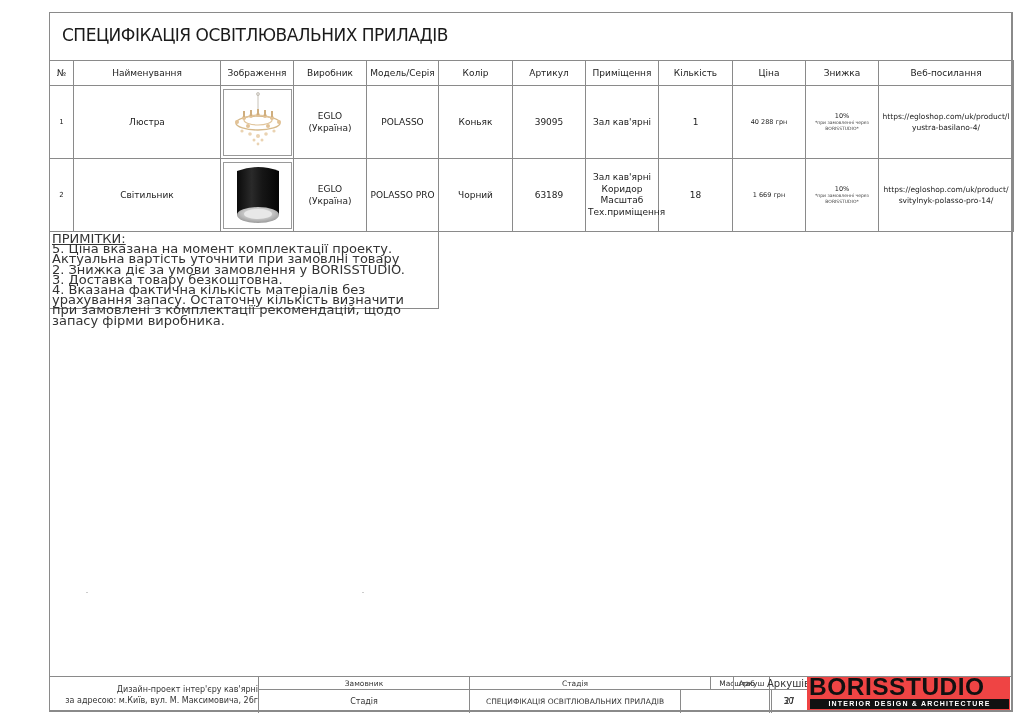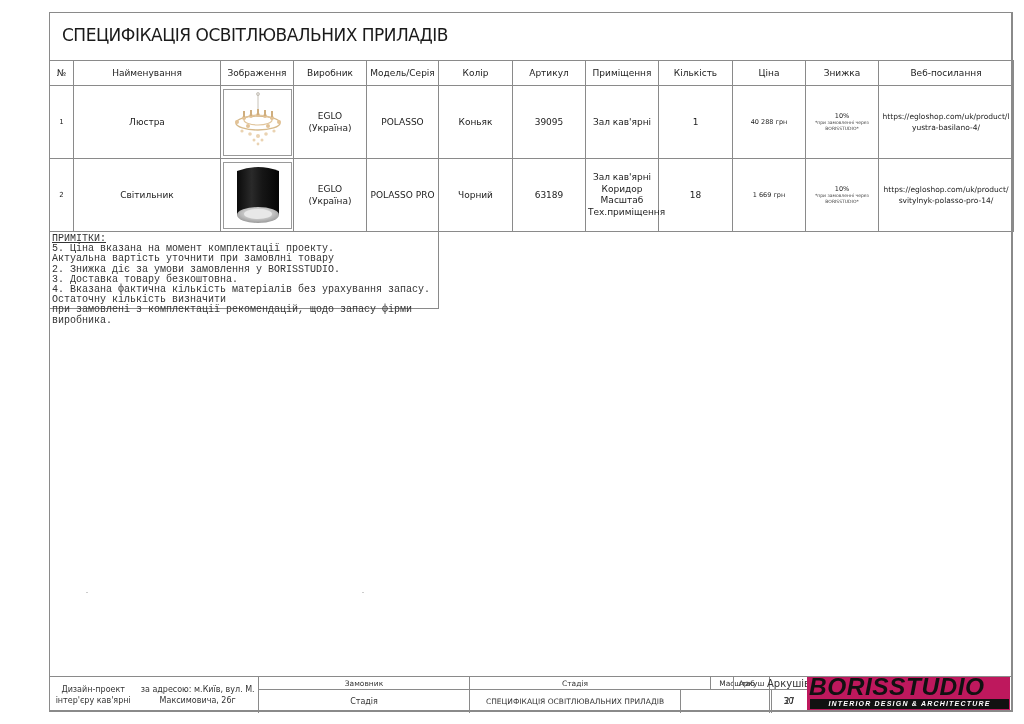--- a/index.html
+++ b/index.html
@@ -18,28 +18,28 @@
   table.spec tr.row2 td { height: 73px; }
   td.num { font-size: 7px !important; }
   td.price { font-size: 6.5px !important; }
   td.disc { font-size: 6.5px !important; line-height: 8px !important; }
   td.disc .small { display: block; font-size: 4.5px; line-height: 6px; color: #444; }
   td.url { font-size: 7.5px !important; line-height: 11px !important; word-break: break-all; padding: 0 3px !important; }
   td.room2 { line-height: 11.5px !important; }
 
   .imgbox { width: 69px; height: 67px; margin: 0 auto; border: 1px solid #9a9a9a; display: flex; align-items: center; justify-content: center; background: #fff; }
 
-  .notes { position: absolute; left: 49px; top: 231px; width: 390px; height: 78px; border: 1px solid #8a8a8a; padding: 2px 2px; font-size: 10px; line-height: 10.2px; color: #333; font-family: Liberation Mono, monospace; }
+  .notes { position: absolute; left: 49px; top: 231px; width: 390px; height: 78px; border: 1px solid #8a8a8a; padding: 2px 2px; font-size: 13px; line-height: 10.2px; color: #333; }
   .notes .head { text-decoration: underline; }
 
   .tb { position: absolute; left: 49px; top: 676px; width: 964px; height: 36px; border-top: 1px solid #8a8a8a; }
   .tb .cell { position: absolute; border-left: 1px solid #8a8a8a; text-align: center; font-size: 8px; color: #333; display: flex; align-items: center; justify-content: center; }
   .tb .hline { position: absolute; top: 12px; height: 1px; background: #8a8a8a; }
 
-  .logo { position: absolute; left: 807px; top: 677px; width: 203px; height: 33px; background: #be185d; font-style: italic; }
+  .logo { position: absolute; left: 807px; top: 677px; width: 203px; height: 33px; background: #ef4444; }
   .logo .big { position: absolute; left: 2px; top: -2px; width: 200px; font-family: "Liberation Sans", sans-serif; font-weight: bold; font-size: 24px; letter-spacing: 0.5px; color: #111; line-height: 24px; transform: scaleX(1.02); transform-origin: left; }
   .logo .sub { position: absolute; left: 3px; top: 22px; width: 199px; height: 10px; background: #111; color: #fff; font-family: "Liberation Sans", sans-serif; font-weight: bold; font-size: 7px; letter-spacing: 1.2px; line-height: 10px; text-align: center; }
 
   .artifact { position: absolute; width: 2px; height: 1px; background: #ccc; }
 </style>
 </head>
 <body>
 
 <div class="frame"></div>
 
@@ -191,21 +191,21 @@
   <div>2. Знижка діє за умови замовлення у BORISSTUDIO.</div>
   <div>3. Доставка товару безкоштовна.</div>
   <div>4. Вказана фактична кількість матеріалів без урахування запасу. Остаточну кількість визначити</div>
   <div>при замовлені з комплектації рекомендацій, щодо запасу фірми виробника.</div>
 </div>
 
 <div class="artifact" style="left:86px; top:592px;"></div>
 <div class="artifact" style="left:362px; top:592px;"></div>
 
 <div class="tb">
-  <div class="cell" style="left:0; top:0; width:209px; height:36px; border-left:none; flex-direction:row; line-height:11px;">
+  <div class="cell" style="left:0; top:0; width:209px; height:36px; border-left:none; flex-direction:column; line-height:11px;align-items:flex-end;">
     <span>Дизайн-проект інтер'єру кав'ярні</span>
     <span>за адресою: м.Київ, вул. М. Максимовича, 26г</span>
   </div>
   <div class="hline" style="left:209px; width:549px;"></div>
 
   <div class="cell" style="left:209px; top:0; width:211px; height:12px; font-size:7.5px;">Замовник</div>
   <div class="cell" style="left:209px; top:12px; width:211px; height:24px;">Стадія</div>
 
   <div class="cell" style="left:420px; top:0; width:211px; height:12px; font-size:7.5px;">Стадія</div>
   <div class="cell" style="left:420px; top:12px; width:211px; height:24px; font-size:7.5px;">СПЕЦИФІКАЦІЯ ОСВІТЛЮВАЛЬНИХ ПРИЛАДІВ</div>

